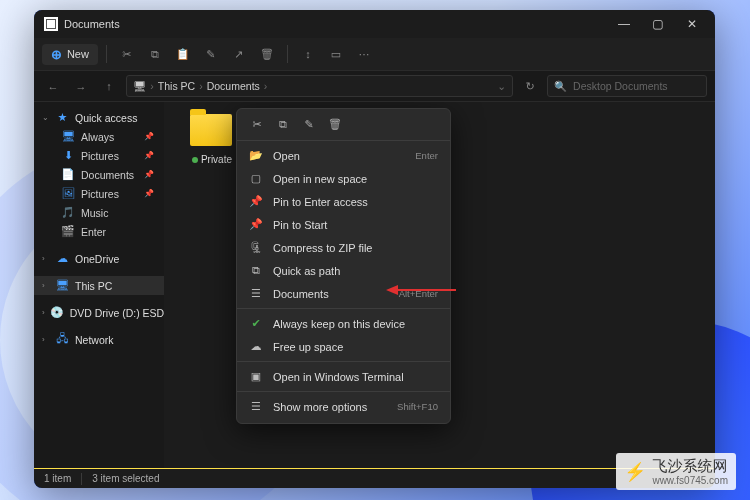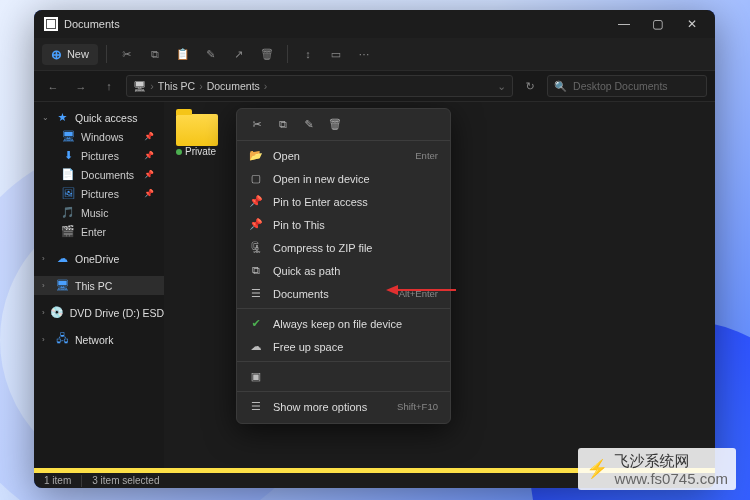--- a/index.html
+++ b/index.html
@@ -25,38 +25,38 @@
   .search{width:160px;height:22px;border:1px solid #333;border-radius:3px;display:flex;align-items:center;padding:0 6px;gap:6px;color:#666;font-size:10.5px;background:#1e1e1e}
   .body{flex:1;display:flex;overflow:hidden}
   .sidebar{width:130px;background:#191919;padding:6px 0;overflow:hidden}
   .sitem{display:flex;align-items:center;gap:6px;padding:3px 10px 3px 18px;font-size:10.5px;color:#ccc;white-space:nowrap}
   .sitem.head{padding-left:8px;color:#ddd}
   .sitem.child{padding-left:28px}
   .sitem .chev{width:8px;font-size:8px;color:#888}
   .sitem.sel{background:#2d2d2d}
   .sicon{width:13px;height:13px;display:inline-flex;align-items:center;justify-content:center;font-size:11px}
   .content{flex:1;background:#1c1c1c;position:relative;padding:12px}
-  .folder{width:56px;display:flex;flex-direction:column;align-items:flex-start;gap:0}
+  .folder{width:56px;display:flex;flex-direction:column;align-items:flex-end;gap:8px}
   .folder-ico{width:42px;height:32px;background:linear-gradient(180deg,#ffd94a 0%,#f5c518 100%);border-radius:2px;position:relative}
   .folder-ico::before{content:"";position:absolute;top:-5px;left:0;width:16px;height:6px;background:#f5c518;border-radius:2px 2px 0 0}
   .folder-label{display:flex;align-items:center;gap:3px;font-size:10px;color:#ddd}
   .dot-green{width:6px;height:6px;border-radius:50%;background:#4caf50;display:inline-block}
   .ctxmenu{position:absolute;top:6px;left:72px;width:215px;background:#2b2b2b;border:1px solid #3a3a3a;border-radius:6px;box-shadow:0 8px 30px rgba(0,0,0,.6);padding:5px 0;font-size:11px;color:#ddd}
   .ctx-icons{display:flex;gap:10px;padding:4px 12px 6px 12px;color:#aaa}
   .ctx-icons span{width:16px;text-align:center}
   .ctx-sep{height:1px;background:#3d3d3d;margin:3px 0}
   .ctx-item{display:flex;align-items:center;gap:10px;padding:5px 12px;position:relative}
   .ctx-item .cicon{width:14px;display:inline-flex;justify-content:center;font-size:11px;color:#bbb}
   .ctx-item .short{margin-left:auto;color:#888;font-size:9.5px}
   .arrow{position:absolute;top:180px;left:222px;pointer-events:none}
-  .status{height:20px;border-top:5px solid #fde047;display:flex;align-items:center;padding:0 10px;gap:10px;font-size:10px;color:#aaa;background:#1c1c1c}
+  .status{height:20px;border-top:1px solid #fde047;display:flex;align-items:center;padding:0 10px;gap:10px;font-size:10px;color:#aaa;background:#1c1c1c}
   .status .ssep{width:1px;height:12px;background:#3a3a3a}
   .watermark{position:absolute;bottom:10px;right:14px;display:flex;align-items:center;gap:6px;font-size:15px;color:#333;background:rgba(255,255,255,.85);padding:4px 8px;border-radius:3px}
   .watermark b{font-size:18px;color:#e03030}
-  .watermark small{display:block;font-size:15px;color:#666;line-height:1}
+  .watermark small{display:block;font-size:10px;color:#666;line-height:1}
 </style>
 </head>
 <body>
 
 <div class="wave"></div>
 <div class="wave2"></div>
 
 <div class="explorer">
 
   <div class="titlebar">
@@ -109,21 +109,21 @@
 
   <div class="body">
     <div class="sidebar">
       <div class="sitem head">
           <span class="chev">⌄</span>
           <span class="sicon" style="color:#4aa0ff">★</span>
           <span>Quick access</span>
         </div>
       <div class="sitem child">
           <span class="sicon" style="color:#4aa0ff">🖥</span>
-          <span>Windows</span>
+          <span>Always</span>
           <span style="margin-left:auto;color:#666;font-size:8px">📌</span>
         </div>
       <div class="sitem child">
           <span class="sicon" style="color:#4aa0ff">⬇</span>
           <span>Pictures</span>
           <span style="margin-left:auto;color:#666;font-size:8px">📌</span>
         </div>
       <div class="sitem child">
           <span class="sicon" style="color:#ddd">📄</span>
           <span>Documents</span>
@@ -185,55 +185,56 @@
           <span>🗑</span>
         </div>
         <div class="ctx-sep"></div>
         <div class="ctx-item">
             <span class="cicon">📂</span>
             <span>Open</span>
             <span class="short">Enter</span>
           </div>
         <div class="ctx-item">
             <span class="cicon">▢</span>
-            <span>Open in new device</span>
+            <span>Open in new space</span>
           </div>
         <div class="ctx-item">
             <span class="cicon">📌</span>
             <span>Pin to Enter access</span>
           </div>
         <div class="ctx-item">
             <span class="cicon">📌</span>
-            <span>Pin to This</span>
+            <span>Pin to Start</span>
           </div>
         <div class="ctx-item">
             <span class="cicon">🗜</span>
             <span>Compress to ZIP file</span>
           </div>
         <div class="ctx-item">
             <span class="cicon">⧉</span>
             <span>Quick as path</span>
           </div>
         <div class="ctx-item">
             <span class="cicon">☰</span>
             <span>Documents</span>
             <span class="short">Alt+Enter</span>
           </div>
         <div class="ctx-sep"></div>
         <div class="ctx-item">
             <span class="cicon" style="color:#4caf50">✔</span>
-            <span>Always keep on file device</span>
+            <span>Always keep on this device</span>
           </div>
         <div class="ctx-item">
             <span class="cicon">☁</span>
             <span>Free up space</span>
           </div>
         <div class="ctx-sep"></div>
         <div class="ctx-item">
             <span class="cicon">▣</span>
+            <span>Open in Windows Terminal</span>
           </div>
         <div class="ctx-sep"></div>
         <div class="ctx-item">
             <span class="cicon">☰</span>
             <span>Show more options</span>
             <span class="short">Shift+F10</span>
           </div>
       </div>
 
       <svg class="arrow" width="70" height="16">

